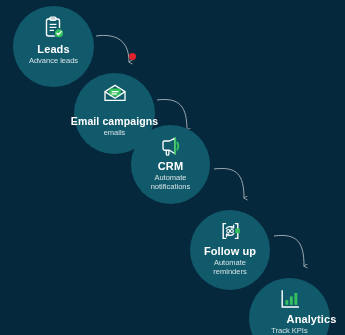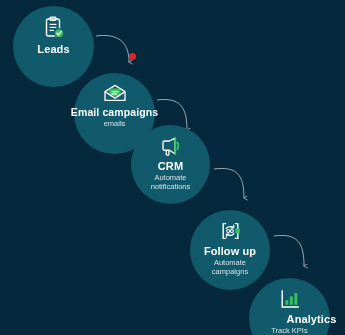--- a/index.html
+++ b/index.html
@@ -52,21 +52,21 @@
     background: #e3232c;
   }
   
   #node-leads        { left: 13px;  top: 6px;   width: 81px;  height: 81px;  padding-top: 10px; }
   #node-email        { left: 74px;  top: 73px;  width: 81px;  height: 81px;  padding-top: 10px; }
   #node-crm          { left: 131px; top: 125px; width: 79px;  height: 79px;  padding-top: 10px; }
   #node-followup     { left: 190px; top: 210px; width: 80px;  height: 80px;  padding-top: 10px; }
   #node-analytics    { left: 249px; top: 278px; width: 81px;  height: 81px;  padding-top: 10px; }
 
   #node-leads     .node-title { font-size: 11px; margin-top: 3px; }
-  #node-email     .node-title { font-size: 10.5px; margin-top: 3px; }
+  #node-email     .node-title { font-size: 10.5px; margin-top: 12px; }
   #node-crm       .node-title { font-size: 11px; margin-top: 3px; }
   #node-followup  .node-title { font-size: 11px; margin-top: 3px; }
   #node-analytics .node-title { font-size: 11px; margin-top: 3px; margin-left: 44px; }
 
   .node-sub { font-size: 7.5px; margin-top: 2px; }
 </style>
 </head>
 <body>
 
 <div id="stage">
@@ -92,20 +92,21 @@
         <rect x="7" y="1.2" width="6" height="3.2" rx="1.1" fill="none" stroke="#ffffff" stroke-width="1.3"></rect>
         <line x1="6.6" y1="8.4" x2="13.4" y2="8.4" stroke="#ffffff" stroke-width="1.2"></line>
         <line x1="6.6" y1="11.4" x2="13.4" y2="11.4" stroke="#ffffff" stroke-width="1.2"></line>
         <line x1="6.6" y1="14.4" x2="11" y2="14.4" stroke="#ffffff" stroke-width="1.2"></line>
         <circle cx="16" cy="17.2" r="4.6" fill="#35c15e" stroke="#115a6b" stroke-width="1.1"></circle>
         <path d="M13.9,17.2 L15.4,18.8 L18.2,15.6" fill="none" stroke="#ffffff" stroke-width="1.3" stroke-linecap="round" stroke-linejoin="round"></path>
       </svg>
     </span>
     <div class="node-title">Leads</div>
     <div class="node-sub">
+      <div>Advance leads</div>
     </div>
   </div>
 
   <div class="node" id="node-email">
     <span class="node-icon">
       <svg width="24" height="20" viewBox="0 0 24 20">
         <path d="M2,17.4 L2,8.6 L12,2.4 L22,8.6 L22,17.4 Z" fill="none" stroke="#ffffff" stroke-width="1.3" stroke-linejoin="round"></path>
         <rect x="6.3" y="5.6" width="11.4" height="8" rx="1.6" fill="#35c15e"></rect>
         <path d="M9,8.6 L15,8.6 M9,10.9 L13.4,10.9" stroke="#ffffff" stroke-width="1.1" stroke-linecap="round"></path>
         <path d="M2,8.6 L12,15.2 L22,8.6" fill="none" stroke="#ffffff" stroke-width="1.3" stroke-linejoin="round"></path>
@@ -143,21 +144,21 @@
         <path d="M14.6,5.2 L14.6,7.8 L12.1,7.8" fill="none" stroke="#ffffff" stroke-width="1.2" stroke-linecap="round" stroke-linejoin="round"></path>
         <path d="M7.5,16.8 L7.5,14.2 L10,14.2" fill="none" stroke="#ffffff" stroke-width="1.2" stroke-linecap="round" stroke-linejoin="round"></path>
         <circle cx="9.2" cy="11" r="1.5" fill="none" stroke="#ffffff" stroke-width="1.1"></circle>
         <circle cx="12.9" cy="11" r="1.5" fill="none" stroke="#ffffff" stroke-width="1.1"></circle>
         <rect x="16.2" y="8.6" width="4.6" height="4.6" rx="0.6" fill="#35c15e"></rect>
       </svg>
     </span>
     <div class="node-title">Follow up</div>
     <div class="node-sub">
       <div>Automate</div>
-      <div>campaigns</div>
+      <div>reminders</div>
     </div>
   </div>
 
   <div class="node" id="node-analytics">
     <span class="node-icon">
       <svg width="22" height="22" viewBox="0 0 22 22">
         <path d="M3.2,2.6 L3.2,19 L19.4,19" fill="none" stroke="#ffffff" stroke-width="1.4" stroke-linecap="round"></path>
         <rect x="6.4" y="12.2" width="2.9" height="4.6" fill="#35c15e"></rect>
         <rect x="10.9" y="8.4" width="2.9" height="8.4" fill="#35c15e"></rect>
         <rect x="15.4" y="5" width="2.9" height="11.8" fill="#35c15e"></rect>

